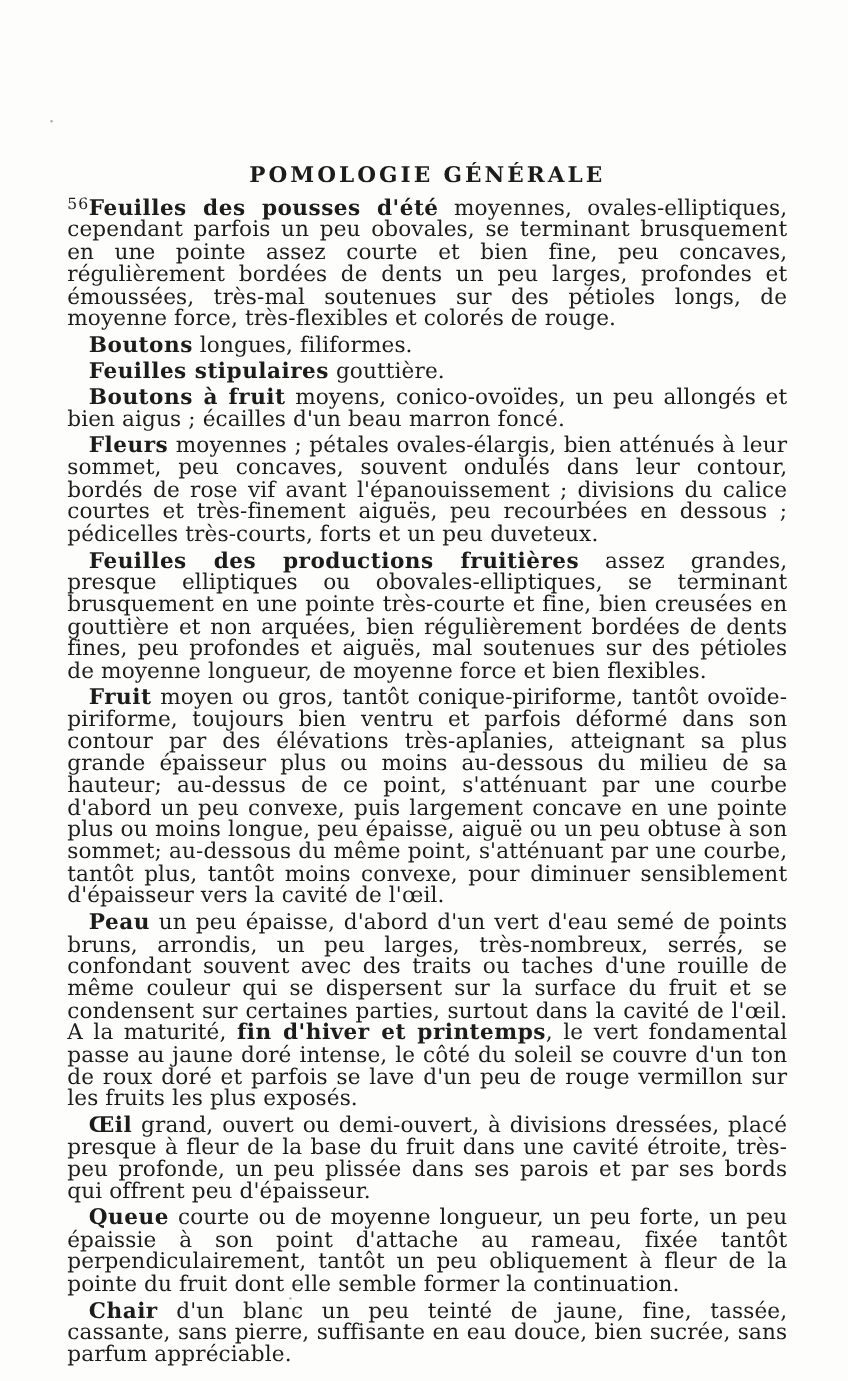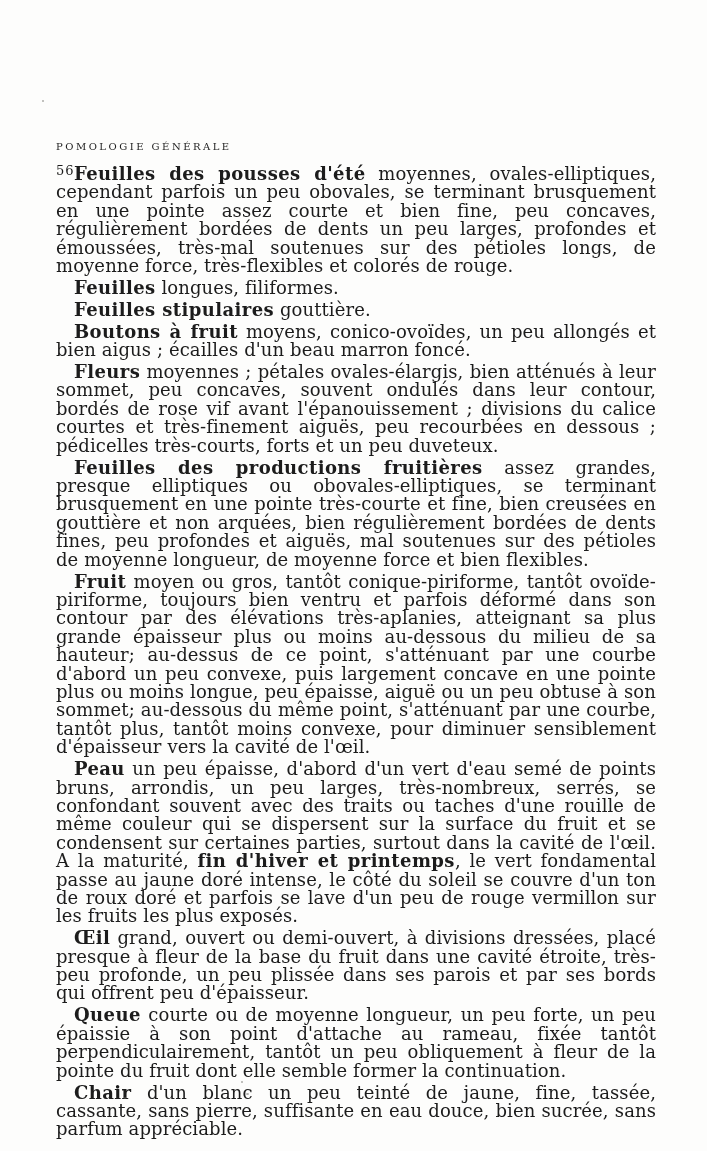--- a/index.html
+++ b/index.html
@@ -26,23 +26,24 @@
   }
   .page-number {
     position: absolute;
     left: 0;
     top: 0;
     letter-spacing: 1px;
     margin-top: 24px;
   }
   .running-title {
     display: block;
-    font-weight: normal;
+    text-align: center;
+    font-weight: bold;
     letter-spacing: 2.5px;
-    font-size: 10px;
+    font-size: 18px;
   }
   .text-block {
     margin: 0 51px 0 56px;
     text-align: justify;
     font-size: 18px;
     line-height: 18.4px;
     letter-spacing: 0.1px;
   }
   .para {
     margin: 0 0 3.5px 0;
@@ -78,21 +79,21 @@
 
   <div class="page-header">
     <span class="page-number">56</span>
     <span class="running-title">POMOLOGIE GÉNÉRALE</span>
   </div>
 
   <div class="text-block">
 
     <p class="para"><span class="lead">Feuilles des pousses d'été</span> <span>moyennes, ovales-elliptiques, cependant parfois un peu obovales, se terminant brusquement en une pointe assez courte et bien fine, peu concaves, régulièrement bordées de dents un peu larges, profondes et émoussées, très-mal soutenues sur des pétioles longs, de moyenne force, très-flexibles et colorés de rouge.</span></p>
 
-    <p class="para"><span class="lead">Feuilles</span> <span>longues, filiformes.</span></p>
+    <p class="para"><span class="lead">Boutons</span> <span>longues, filiformes.</span></p>
 
     <p class="para"><span class="lead">Feuilles stipulaires</span> <span>gouttière.</span></p>
 
     <p class="para"><span class="lead">Boutons à fruit</span> <span>moyens, conico-ovoïdes, un peu allongés et bien aigus ; écailles d'un beau marron foncé.</span></p>
 
     <p class="para"><span class="lead">Fleurs</span> <span>moyennes ; pétales ovales-élargis, bien atténués à leur sommet, peu concaves, souvent ondulés dans leur contour, bordés de rose vif avant l'épanouissement ; divisions du calice courtes et très-finement aiguës, peu recourbées en dessous ; pédicelles très-courts, forts et un peu duveteux.</span></p>
 
     <p class="para"><span class="lead">Feuilles des productions fruitières</span> <span>assez grandes, presque elliptiques ou obovales-elliptiques, se terminant brusquement en une pointe très-courte et fine, bien creusées en gouttière et non arquées, bien régulièrement bordées de dents fines, peu profondes et aiguës, mal soutenues sur des pétioles de moyenne longueur, de moyenne force et bien flexibles.</span></p>
 
 

